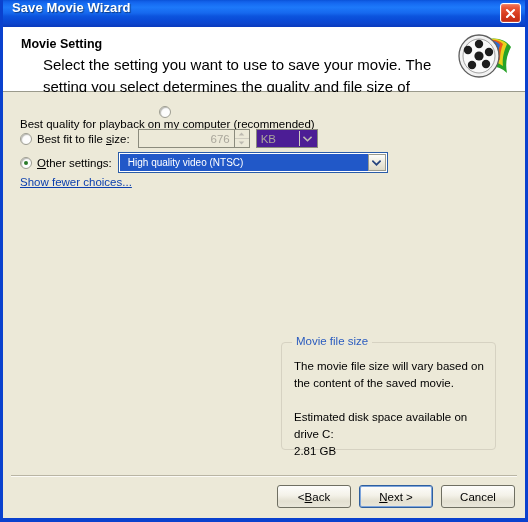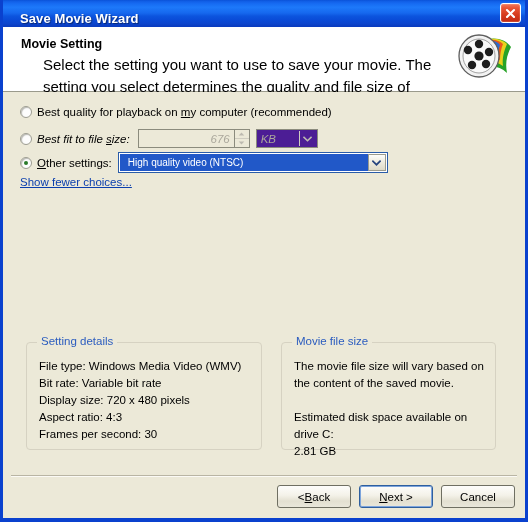--- a/index.html
+++ b/index.html
@@ -28,22 +28,21 @@
   .titlebar {
     position: relative;
     height: 27px;
     box-sizing: border-box;
     background: linear-gradient(to bottom,
         #0A52D8 0%, #1160E8 6%, #166BF2 14%,
         #1D79FA 28%, #1668EE 50%, #0C54DE 62%,
         #0A4AD6 78%, #0C44CC 92%, #0A3CC0 100%);
     border-bottom: 1px solid #0A3CC0;
     display: flex;
-    align-items: flex-end;
-    padding-left: 8px;
+    align-items: flex-start;
   }
   .titlebar .tl-text {
     margin-left: 9px;
     color: #ffffff;
     font-size: 13px;
     font-weight: bold;
     letter-spacing: 0.1px;
     text-shadow: 1px 1px 1px rgba(0,0,0,0.45);
   }
   .close-btn {
@@ -105,27 +104,27 @@
   }
 
   .row {
     position: absolute;
     display: flex;
     align-items: center;
     font-size: 11.5px;
     color: #000;
     white-space: nowrap;
   }
-  .row.r1 { left: 17px; top: 105px; }
+  .row.r1 { left: 17px; top: 105px; flex-direction: column; }
   .row.r2 { left: 17px; top: 128px; }
   .row.r3 { left: 17px; top: 151px; }
 
   
   .body .row.r1 { top: 14px; }
-  .body .row.r2 { top: 37px; font-style: italic; }
+  .body .row.r2 { top: 37px; }
   .body .row.r3 { top: 60px; }
 
   .radio {
     width: 12px;
     height: 12px;
     box-sizing: border-box;
     border-radius: 50%;
     background: #fdfdfd;
     border: 1px solid #9d9d91;
     box-shadow: inset 1px 1px 1px rgba(130,130,120,0.55);
@@ -396,30 +395,20 @@
         <span class="cbtn">
           <svg width="9" height="6" viewBox="0 0 9 6">
               <path d="M1,1.3 L4.5,4.7 L8,1.3" stroke="#26447e" stroke-width="1.7" fill="none" stroke-linecap="square"></path>
             </svg>
         </span>
       </span>
     </div>
 
     <a class="link" href="#">Show fewer choices...</a>
 
-    <div class="gbox left">
-      <span class="legend">Setting details</span>
-      <div class="gcontent">
-        <p>File type: Windows Media Video (WMV)</p>
-        <p>Bit rate: Variable bit rate</p>
-        <p>Display size: 720 x 480 pixels</p>
-        <p>Aspect ratio: 4:3</p>
-        <p>Frames per second: 30</p>
-      </div>
-    </div>
 
     <div class="gbox right">
       <span class="legend">Movie file size</span>
       <div class="gcontent">
         <p>The movie file size will vary based on the content of the saved movie.</p>
         <div class="spacer"></div>
         <p>Estimated disk space available on drive C:</p>
         <p> 2.81 GB</p>
       </div>
     </div>

